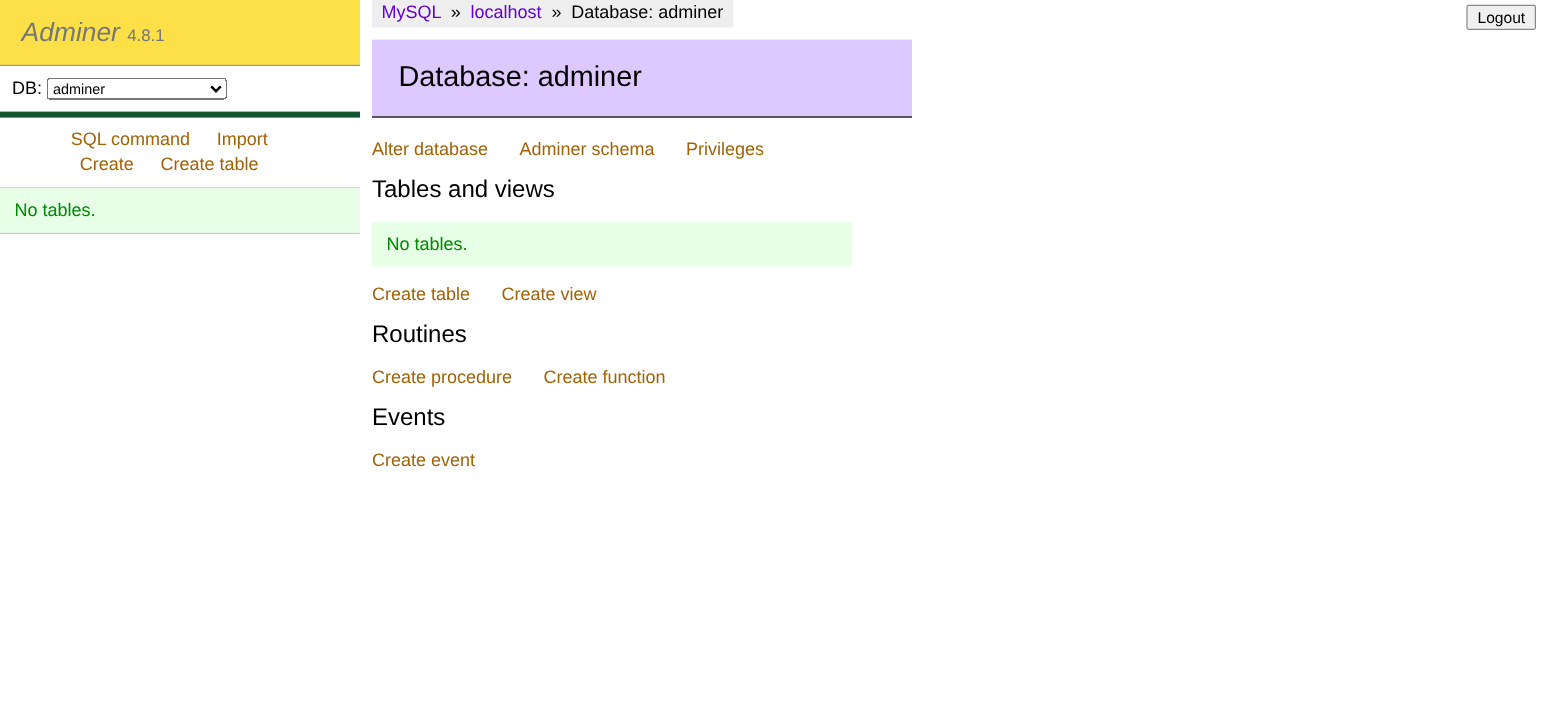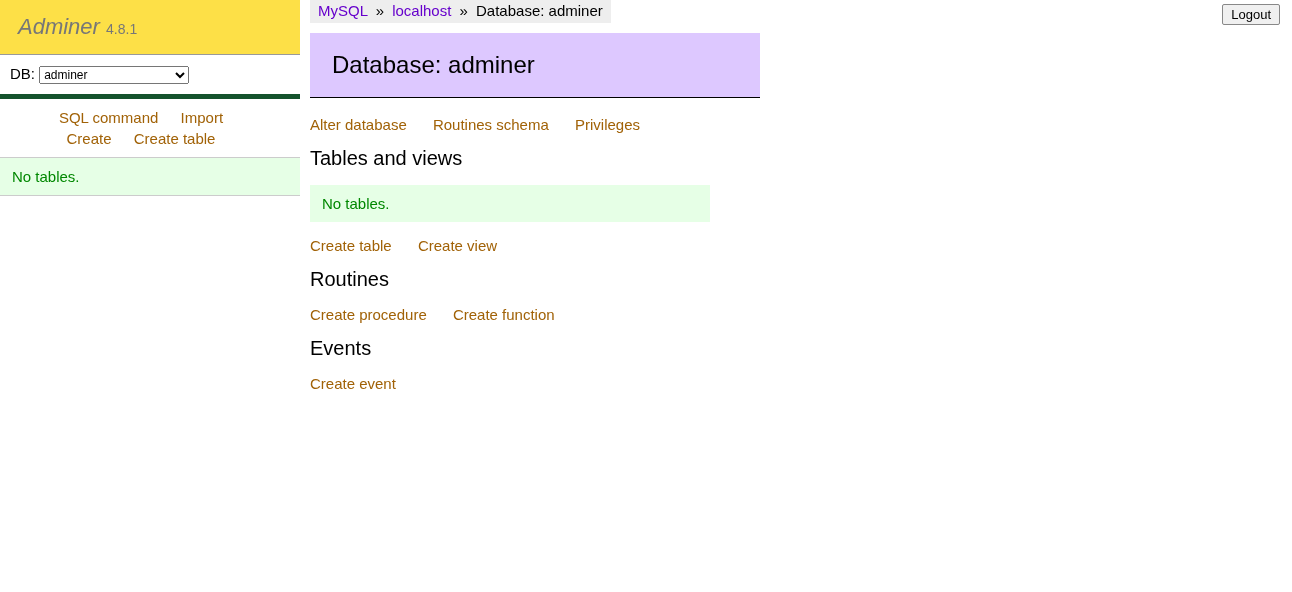--- a/index.html
+++ b/index.html
@@ -161,21 +161,21 @@
     <span class="sep">»</span>
     <a href="#">localhost</a>
     <span class="sep">»</span>
     <span class="current">Database: adminer</span>
   </p>
 
   <h2 class="db-title">Database: adminer</h2>
 
   <p class="action-links">
     <a href="#">Alter database</a>
-    <a href="#">Routines schema</a>
+    <a href="#">Adminer schema</a>
     <a href="#">Privileges</a>
   </p>
 
   <h3>Tables and views</h3>
   <p class="message">No tables.</p>
   <p class="action-links">
     <a href="#">Create table</a>
     <a href="#">Create view</a>
   </p>
 

